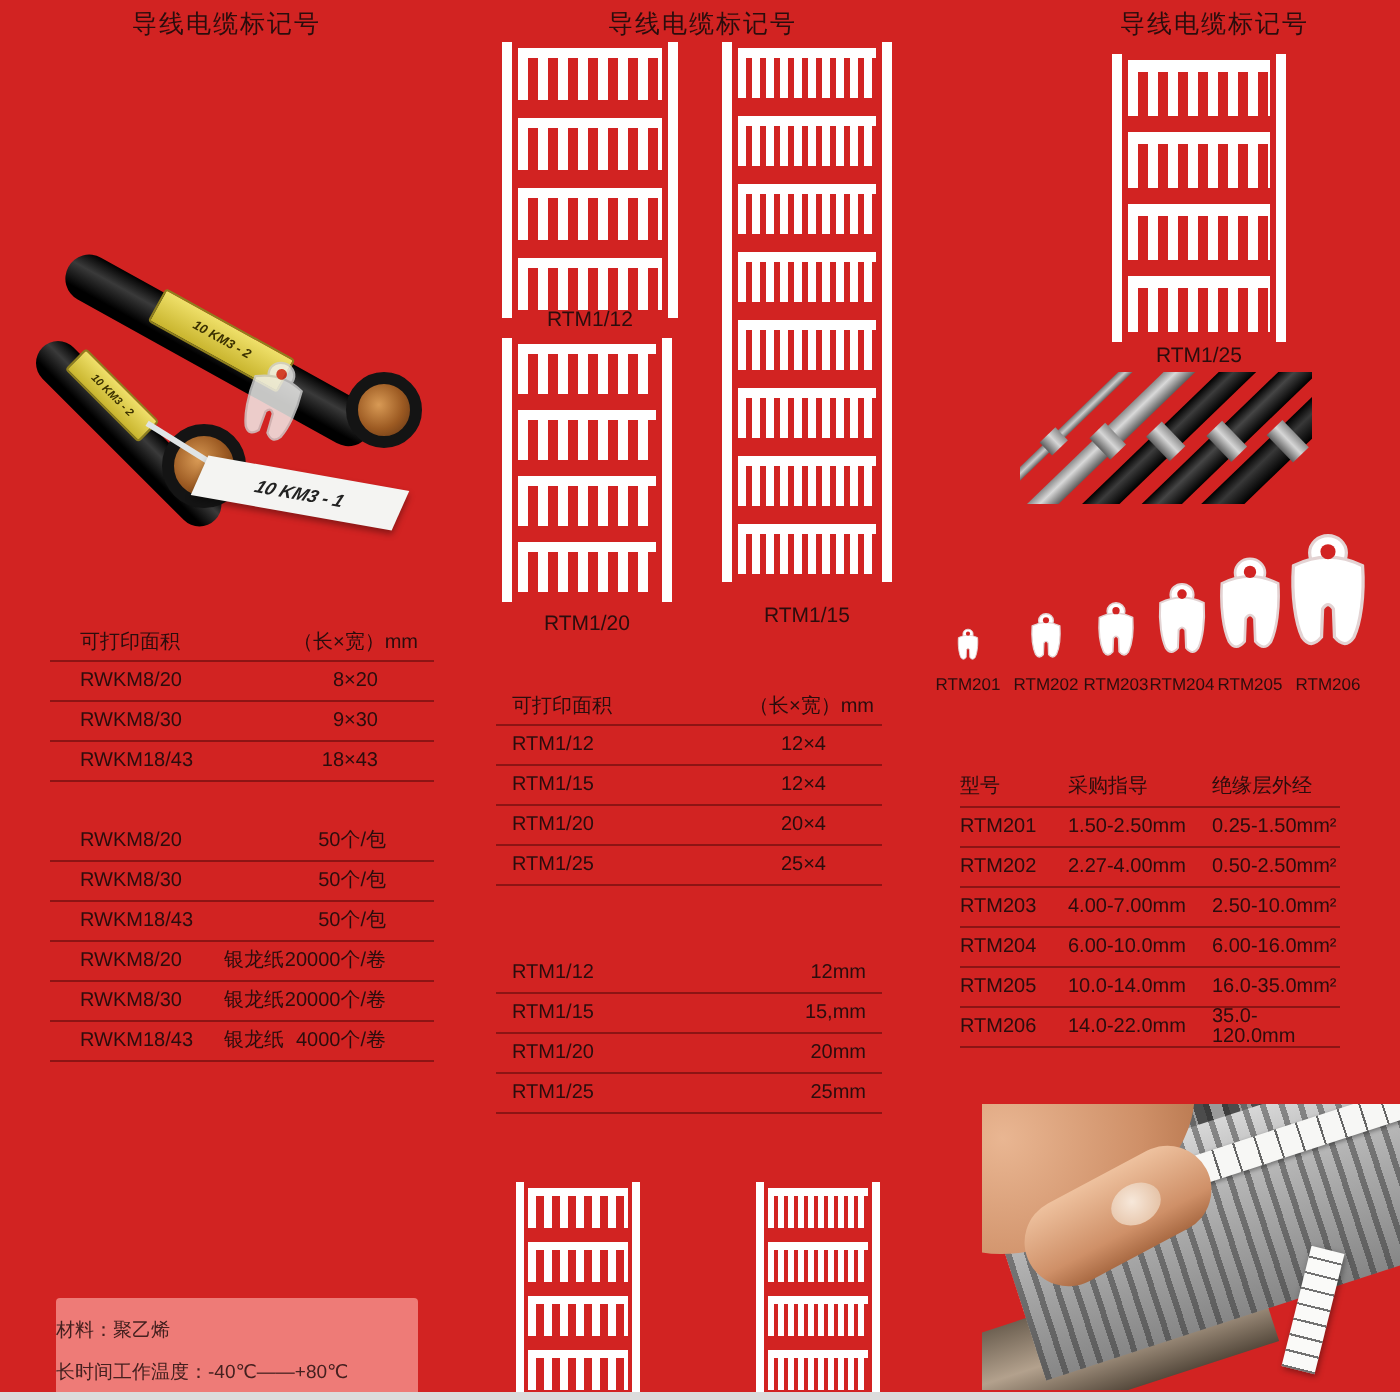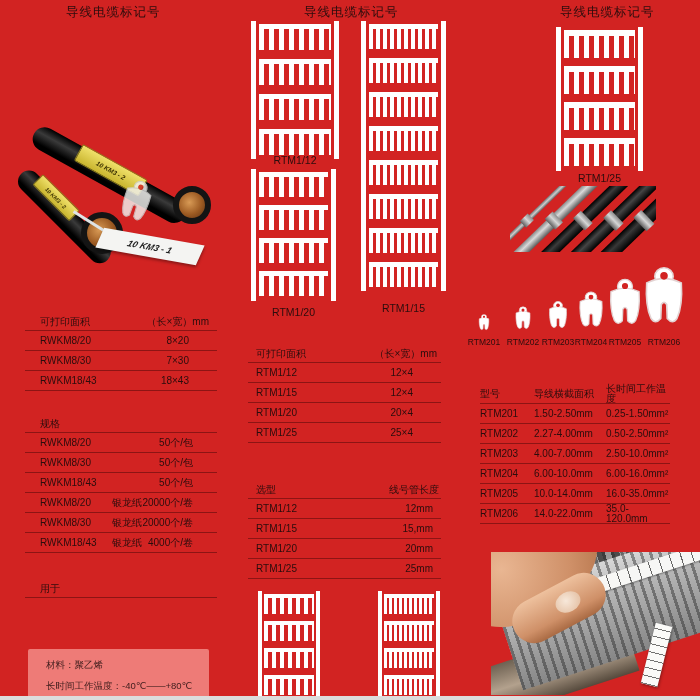--- a/index.html
+++ b/index.html
@@ -67,21 +67,21 @@
         box-shadow:1px 1px 3px rgba(0,0,0,.4)}
   .hand{position:absolute;left:-38px;top:-30px;width:150px;height:95px;transform:rotate(-32deg);border-radius:48%;
         background:radial-gradient(circle at 35% 35%,#e9b692 0,#cf9068 60%,#b06f46 100%)}
   .finger{position:absolute;left:18px;top:34px;width:100px;height:44px;transform:rotate(-28deg);border-radius:22px;
         background:linear-gradient(180deg,#eec19e 0,#cf9068 70%,#a96a43 100%)}
   .nail{position:absolute;left:64px;top:40px;width:26px;height:20px;transform:rotate(-28deg);border-radius:50%;
         background:radial-gradient(circle at 45% 40%,#f7e8da 0,#e5c2a6 80%)}
   
   .pinkbox{position:absolute;left:28px;top:649px;width:181px;height:51px;background:#ee7b77;border-radius:2px;
         font-size:9.5px;color:#44201f}
-  .pinkbox div{position:absolute;left:18px;white-space:nowrap}
+  .pinkbox div{position:absolute;left:0;white-space:nowrap}
   .bottom-strip{position:absolute;left:0;top:696px;width:700px;height:4px;background:#dcdcdc}
   .usage-note{font-size:10px}
 </style>
 </head>
 <body>
 
 <div id="stage">
 
   <div class="hdr" style="left:66px">导线电缆标记号</div>
   <div class="hdr" style="left:304px">导线电缆标记号</div>
@@ -107,32 +107,29 @@
     <div class="ttl">
       <span class="pl">可打印面积</span>
       <span class="pr8">（长×宽）mm</span>
     </div>
     <div class="trow">
       <span class="pl">RWKM8/20</span>
       <span class="pr">8×20</span>
     </div>
     <div class="trow">
       <span class="pl">RWKM8/30</span>
-      <span class="pr">7×30</span>
+      <span class="pr">9×30</span>
     </div>
     <div class="trow">
       <span class="pl">RWKM18/43</span>
       <span class="pr">18×43</span>
     </div>
   </div>
 
   <div class="tbl" style="left:25px;top:411px;width:192px">
-    <div class="ttl">
-      <span class="pl">规格</span>
-    </div>
     <div class="trow">
       <span class="c1 pl">RWKM8/20</span>
       <span class="c2"></span>
       <span class="c3" style="padding-right:24px">50个/包</span>
     </div>
     <div class="trow">
       <span class="c1 pl">RWKM8/30</span>
       <span class="c2"></span>
       <span class="c3" style="padding-right:24px">50个/包</span>
     </div>
@@ -152,23 +149,20 @@
       <span class="c3" style="padding-right:24px">20000个/卷</span>
     </div>
     <div class="trow">
       <span class="c1 pl">RWKM18/43</span>
       <span class="c2" style="padding-left:12px">银龙纸</span>
       <span class="c3" style="padding-right:24px">4000个/卷</span>
     </div>
   </div>
 
   <div class="tbl" style="left:25px;top:576px;width:192px">
-    <div class="ttl">
-      <span class="pl">用于</span>
-    </div>
   </div>
 
   <div class="pinkbox">
     <div style="top:10px">材料：聚乙烯</div>
     <div style="top:31px">长时间工作温度：-40℃——+80℃</div>
   </div>
 
   <div class="comb c12" style="left:251px;top:24px;width:88px;height:132px">
     <div class="rail l"></div>
       <div class="rail r"></div>
@@ -220,24 +214,20 @@
       <span style="padding-left:8px">RTM1/20</span>
       <span class="pr">20×4</span>
     </div>
     <div class="trow">
       <span style="padding-left:8px">RTM1/25</span>
       <span class="pr">25×4</span>
     </div>
   </div>
 
   <div class="tbl" style="left:248px;top:477px;width:193px">
-    <div class="ttl">
-      <span style="padding-left:8px">选型</span>
-      <span style="padding-right:2px">线号管长度</span>
-    </div>
     <div class="trow">
       <span style="padding-left:8px">RTM1/12</span>
       <span style="padding-right:8px">12mm</span>
     </div>
     <div class="trow">
       <span style="padding-left:8px">RTM1/15</span>
       <span style="padding-right:8px">15,mm</span>
     </div>
     <div class="trow">
       <span style="padding-left:8px">RTM1/20</span>
@@ -328,22 +318,22 @@
   <span class="clip-label" style="left:462px">RTM201</span>
   <span class="clip-label" style="left:501px">RTM202</span>
   <span class="clip-label" style="left:536px">RTM203</span>
   <span class="clip-label" style="left:569px">RTM204</span>
   <span class="clip-label" style="left:603px">RTM205</span>
   <span class="clip-label" style="left:642px">RTM206</span>
 
   <div class="tbl" style="left:480px;top:384px;width:190px">
     <div class="trow">
       <span class="pc1">型号</span>
-      <span class="pc2">导线横截面积</span>
-      <span class="pc3">长时间工作温度</span>
+      <span class="pc2">采购指导</span>
+      <span class="pc3">绝缘层外经</span>
     </div>
     <div class="trow">
       <span class="pc1">RTM201</span>
       <span class="pc2">1.50-2.50mm</span>
       <span class="pc3">0.25-1.50mm²</span>
     </div>
     <div class="trow">
       <span class="pc1">RTM202</span>
       <span class="pc2">2.27-4.00mm</span>
       <span class="pc3">0.50-2.50mm²</span>

